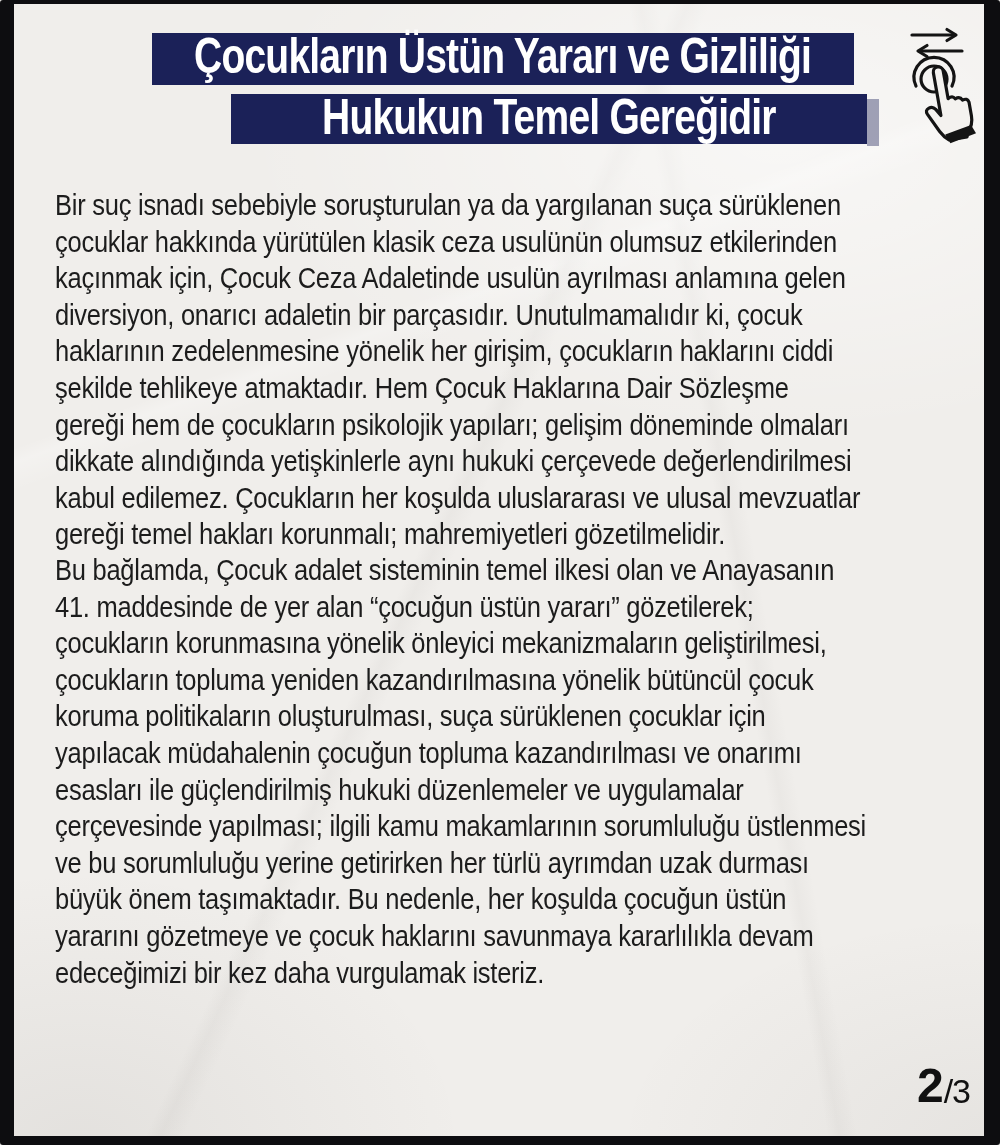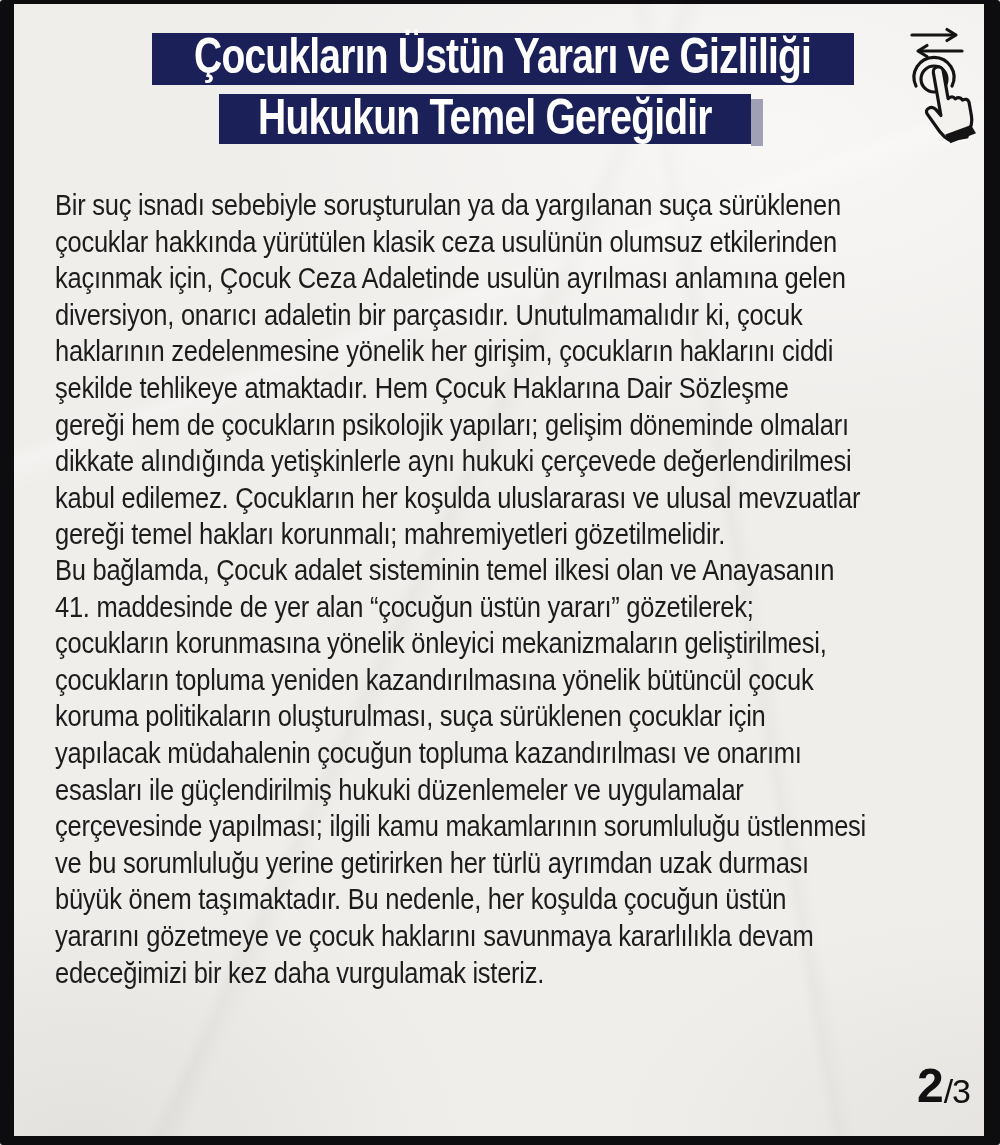--- a/index.html
+++ b/index.html
@@ -33,21 +33,21 @@
     z-index:40;
   }
   
   .title-bar{
     position:absolute;
     background:#1b2158;
     display:flex;align-items:center;justify-content:center;
     z-index:5;
   }
   .bar1{left:152px;top:33px;width:702px;height:52px;align-items:flex-end;}
-  .bar2{left:219px;top:94px;width:532px;height:50px;}
+  .bar2{left:231px;top:94px;width:636px;height:50px;}
   .bar2::after{
     content:"";position:absolute;right:-12px;top:5px;bottom:-2px;width:12px;
     background:rgba(27,33,88,0.40);
   }
   .title-text{
     display:inline-block;
     color:#ffffff;
     font-weight:700;
     font-size:50px;
     white-space:nowrap;

